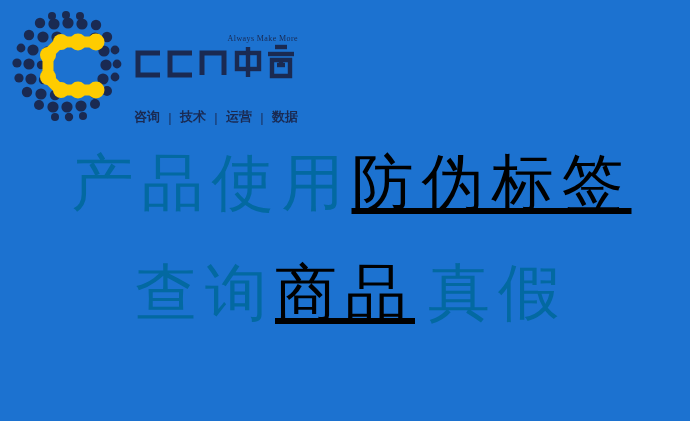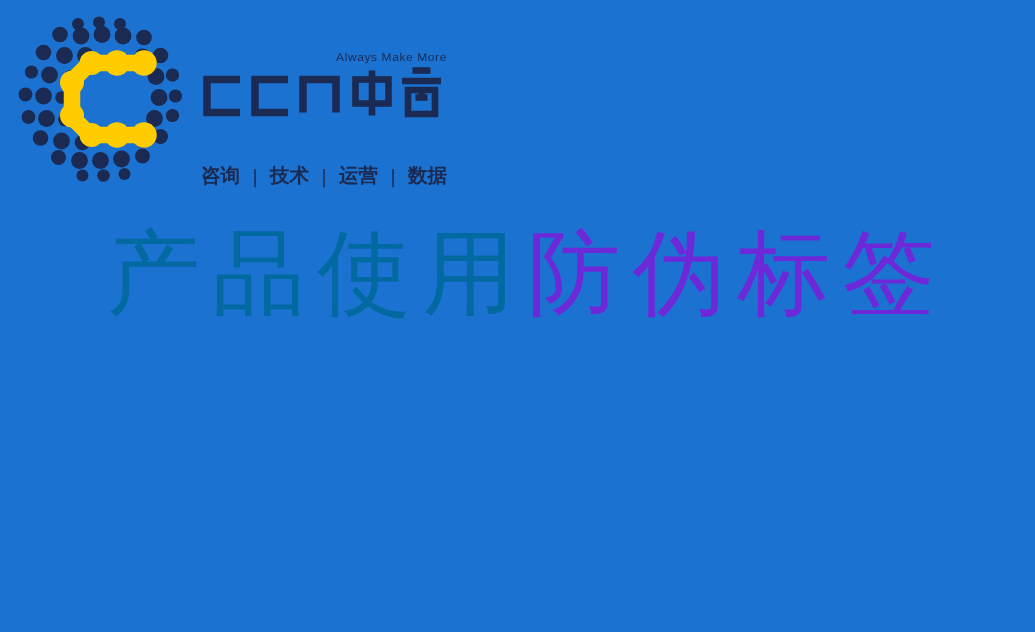--- a/index.html
+++ b/index.html
@@ -42,21 +42,21 @@
     width: 172px;
     height: 86px;
   }
   #logo-tagline {
     position: absolute;
     right: 2px;
     top: 12px;
     font-size: 8px;
     letter-spacing: 0.4px;
     color: #1a2a52;
-    font-family: Liberation Sans, sans-serif;
+    font-family: Liberation Serif, serif;
     white-space: nowrap;
     transform: scaleY(0.95);
   }
   #logo-wordmark {
     position: absolute;
     left: 2px;
     top: 22px;
     width: 168px;
     height: 36px;
   }
@@ -91,21 +91,21 @@
     white-space: nowrap;
     font-family: "Liberation Serif", "DejaVu Serif", serif;
     font-size: 62px;
     line-height: 1;
     letter-spacing: 8px;
     font-weight: normal;
   }
   #headline-1 { top: 152px; }
   #headline-2 { top: 262px; }
   .tx-white { color: #0369a1; margin-left: 13px; }
-  .tx-red   { color: #6d28d9; }
+  .tx-red   { color: #000000; text-decoration: underline; }
 </style>
 </head>
 <body>
 
 <div id="banner">
   <div id="bg"></div>
 
   <div id="logo-block">
 
     <div id="logo-mark">
@@ -217,14 +217,17 @@
         <span>数据</span>
       </div>
 
     </div>
   </div>
 
   <div class="headline" id="headline-1">
     <span class="tx-white">产品使用</span><span class="tx-red">防伪标签</span>
   </div>
 
+  <div class="headline" id="headline-2">
+    <span class="tx-white">查询</span><span class="tx-red">商品</span><span class="tx-white">真假</span>
+  </div>
 
 </div>
 
 </body></html>

